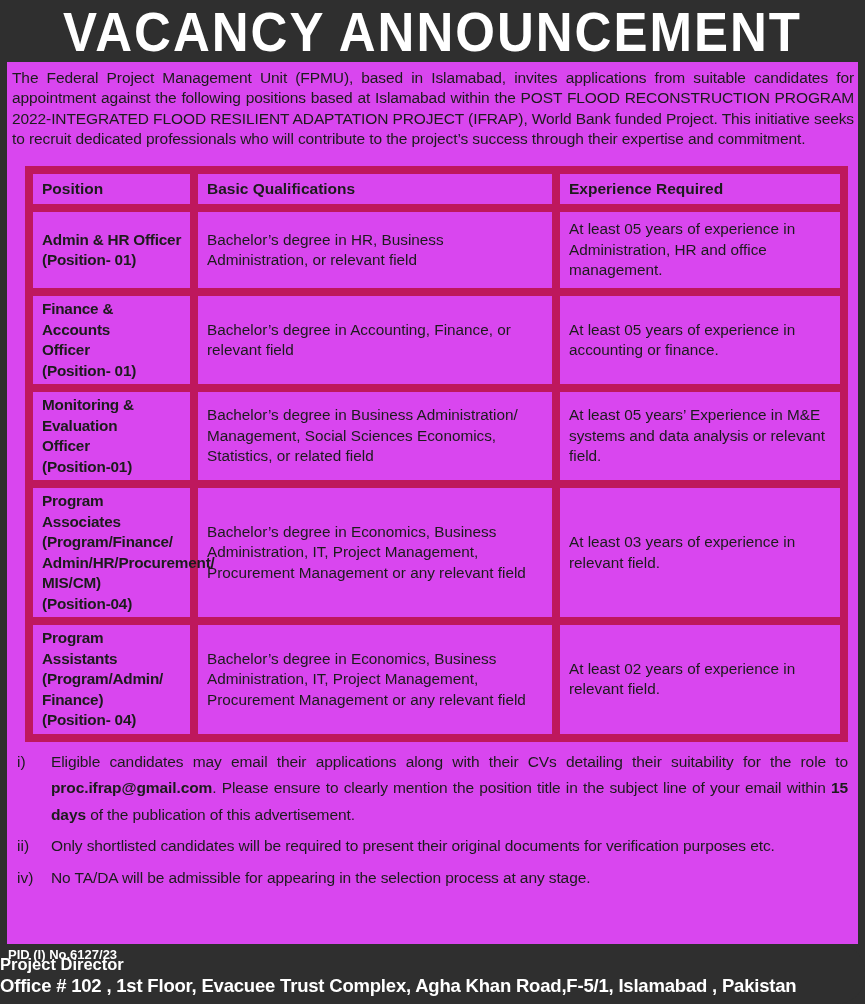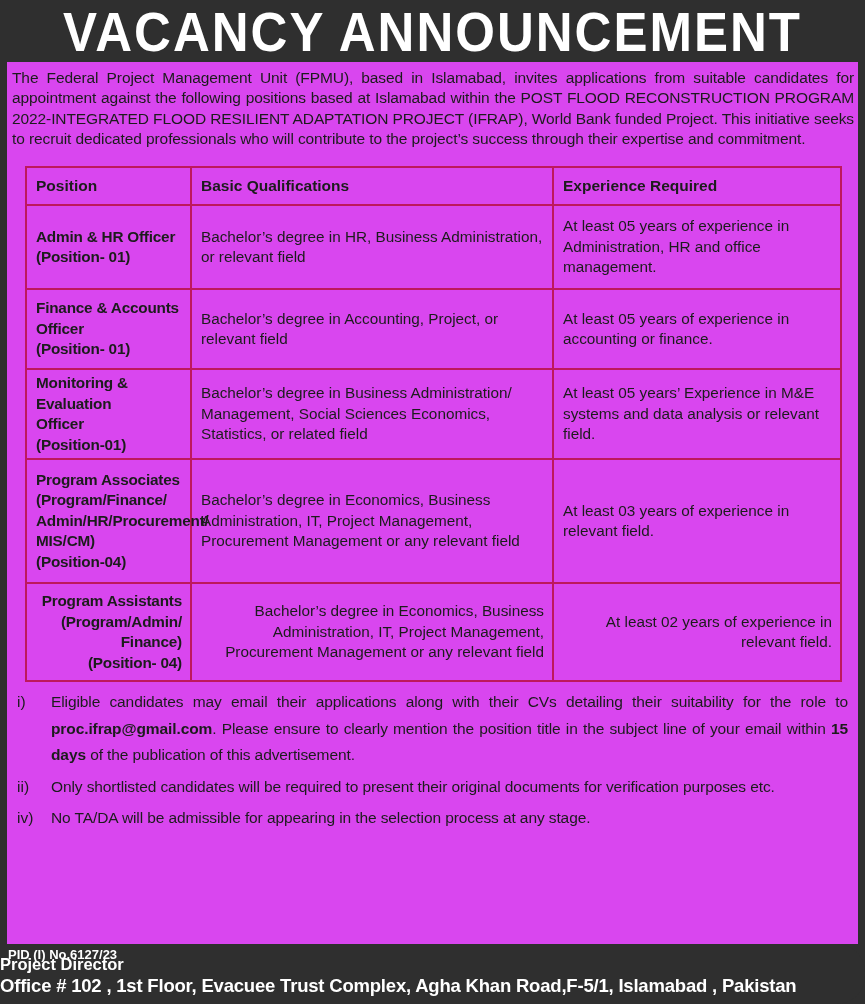--- a/index.html
+++ b/index.html
@@ -21,32 +21,32 @@
   }
 
   .intro {
     font-size:15.5px; line-height:20.4px; text-align:justify;
     padding:3px 4px 4px 5px; letter-spacing:-0.1px; height:101px;
   }
 
   table.jobs {
     border-collapse:collapse; margin:0 0 0 18px; width:815px; table-layout:fixed;
   }
-  table.jobs, table.jobs th, table.jobs td { border:2px solid #be185d; }
+  table.jobs, table.jobs th, table.jobs td { border:8px solid #be185d; }
   table.jobs th {
     font-size:15.5px; font-weight:bold; text-align:left; vertical-align:middle;
     padding:2px 6px 2px 9px; height:38px;
   }
   table.jobs td {
     font-size:15.3px; vertical-align:middle; padding:3px 8px 3px 9px; line-height:20.5px;
   }
   td.pos { font-weight:bold; white-space:pre-line; line-height:21px; letter-spacing:-0.2px; }
   col.c-pos { width:165px; } col.c-qual { width:362px; } col.c-exp { width:288px; }
   tr.r1 { height:76px; } tr.r2 { height:84px;padding-left:19px; } tr.r3 { height:80px; }
-  tr.r4 { height:88px; } tr.r5 { height:124px; } tr.r6 { height:98px;text-align:right; }
+  tr.r4 { height:88px; } tr.r5 { height:124px; } tr.r6 { height:98px; }
 
   .notes { padding:7px 10px 0 10px; }
   .note { display:flex; margin-bottom:5px; }
   .note-marker { width:34px; flex:0 0 34px; font-size:15.5px; line-height:26.5px; }
   .note-text { flex:1; font-size:15.5px; line-height:26.5px; text-align:justify; letter-spacing:-0.1px; }
 
   .footer {
     height:60px; background:#2f2f2f; color:#ffffff; position:relative;border-radius:28px;
   }
   .pid { position:absolute; left:8px; top:3px; font-size:13px; font-weight:bold; }
@@ -82,21 +82,21 @@
       <tr class="r2">
         <td class="pos">Admin &amp; HR Officer
 (Position- 01)</td>
         <td>Bachelor’s degree in HR, Business Administration, or relevant field</td>
         <td>At least 05 years of experience in Administration, HR and office management.</td>
       </tr>
       <tr class="r3">
         <td class="pos">Finance &amp; Accounts
 Officer
 (Position- 01)</td>
-        <td>Bachelor’s degree in Accounting, Project, or relevant field</td>
+        <td>Bachelor’s degree in Accounting, Finance, or relevant field</td>
         <td>At least 05 years of experience in accounting or finance.</td>
       </tr>
       <tr class="r4">
         <td class="pos">Monitoring &amp; Evaluation
 Officer
 (Position-01)</td>
         <td>Bachelor’s degree in Business Administration/ Management, Social Sciences Economics, Statistics, or related field</td>
         <td>At least 05 years’ Experience in M&amp;E systems and data analysis or relevant field.</td>
       </tr>
       <tr class="r5">

